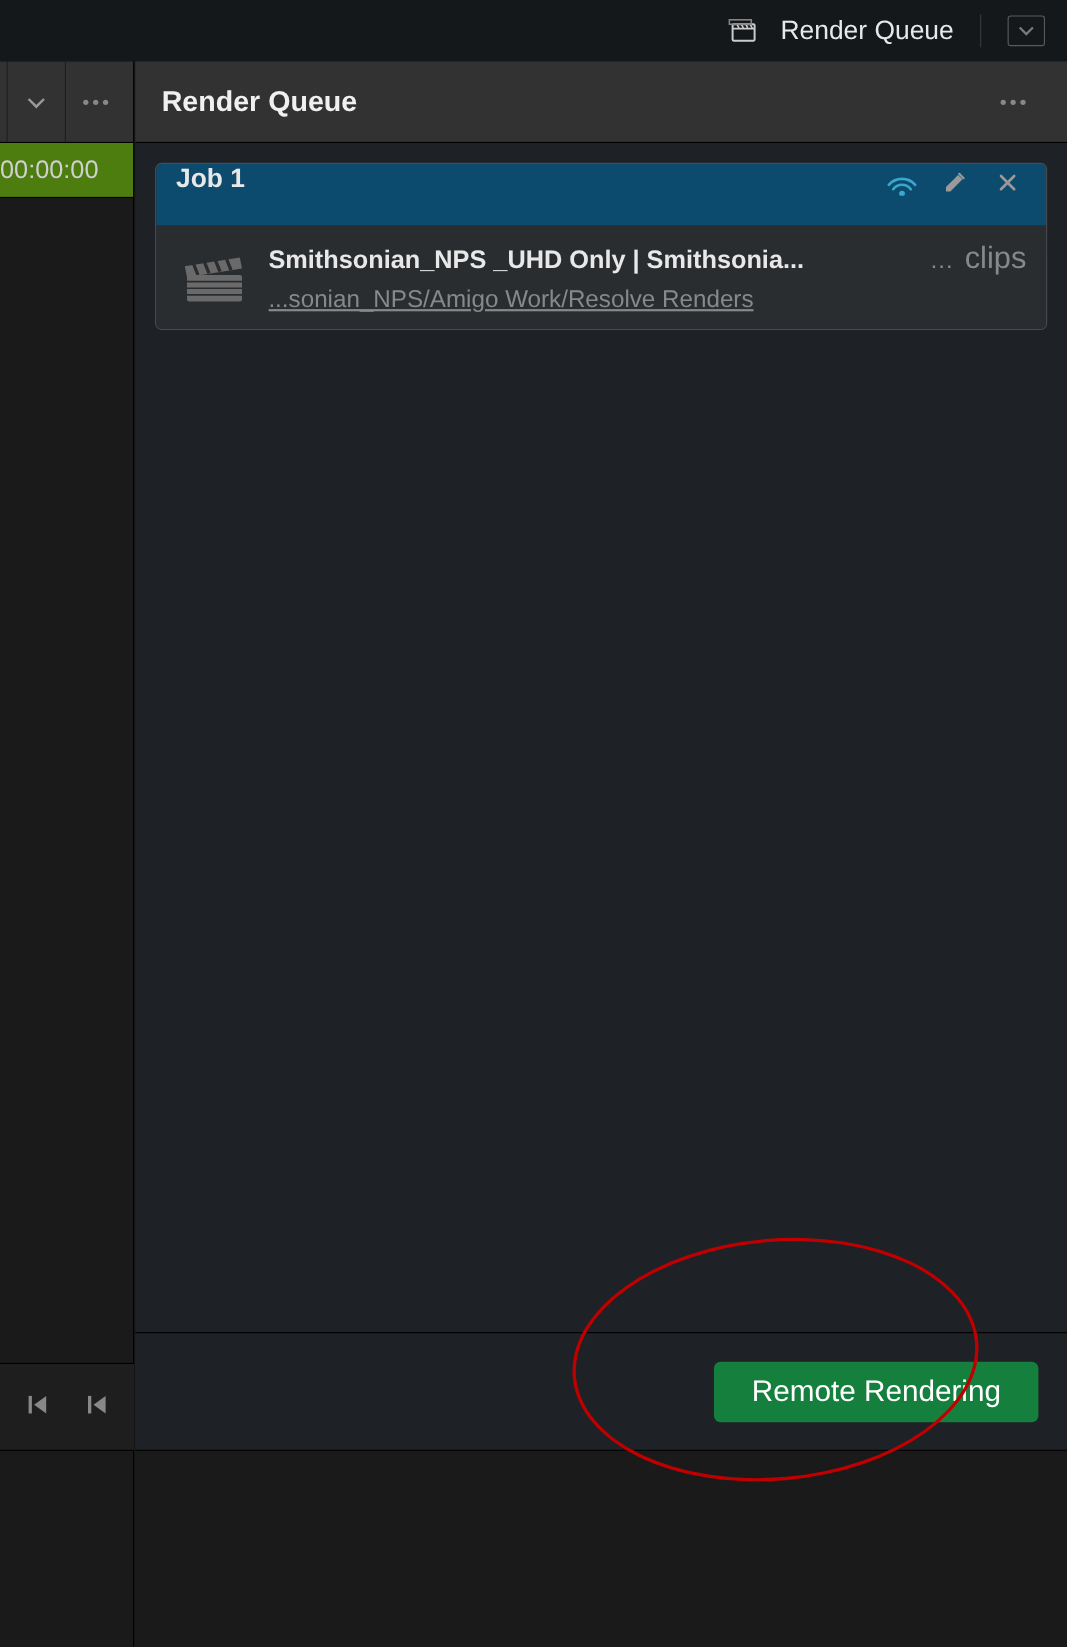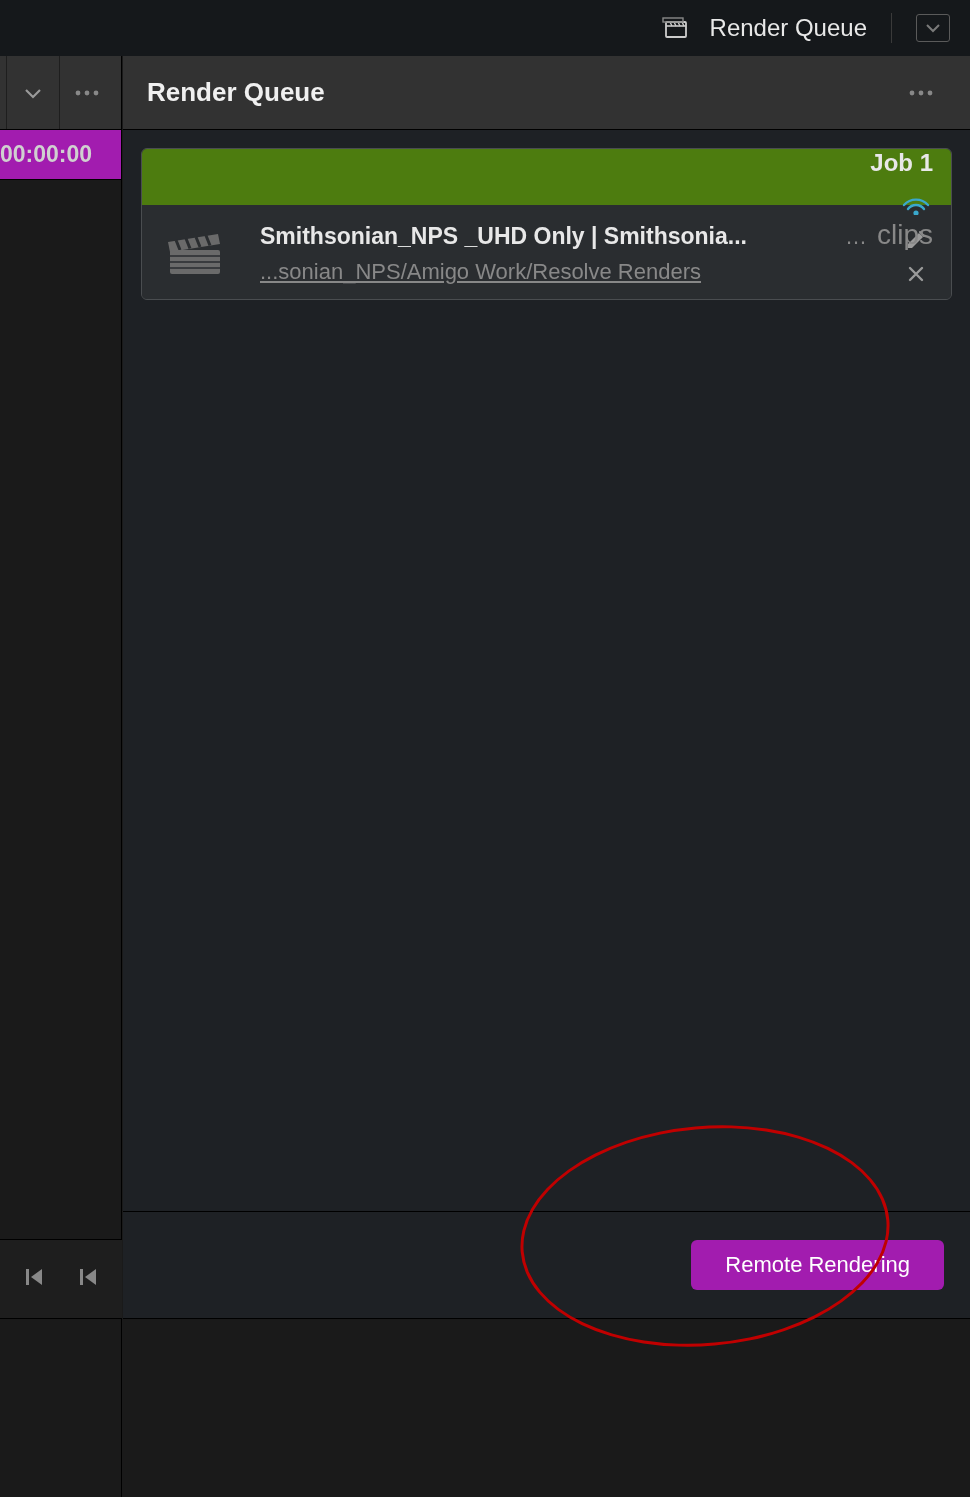--- a/index.html
+++ b/index.html
@@ -82,22 +82,21 @@
     }
     .left-header-cell.dots {
       width: 60px;
     }
     .timecode-row {
       height: 50px;
       display: flex;
       align-items: center;
       padding-left: 0;
       border-bottom: 1px solid #000;
-      background: #a21caf;
-      font-weight: bold;
+      background: #4d7c0f;
     }
     .timecode-text {
       font-size: 23px;
       color: #d0d0d0;
       font-variant-numeric: tabular-nums;
     }
     .left-bottom-bar {
       position: absolute;
       bottom: 178px;
       left: 0;
@@ -145,46 +144,45 @@
       overflow: hidden;
     }
     .job-card {
       border: 1.5px solid #4a4d50;
       border-radius: 6px;
       background: #2a2d30;
       overflow: hidden;
     }
     .job-header {
       height: 56px;
-      background: #4d7c0f;
-      display: flex;
-      align-items: flex-end;
+      background: #0c4a6e;
+      display: flex;
+      align-items: flex-start;
       padding: 0 18px;
       gap: 14px;
-      flex-direction: column;
     }
     .job-title {
       font-size: 24px;
       font-weight: 600;
       color: #e8e8e8;
       flex: 1;
     }
     .job-icon-btn {
       display: flex;
       align-items: center;
       justify-content: center;
       width: 34px;
       height: 34px;
       cursor: pointer;
     }
     .job-body {
       display: flex;
       align-items: center;
       padding: 14px 18px;
-      gap: 32px;
+      gap: 16px;
       background: #2a2d30;
     }
     .clapper-thumb {
       width: 68px;
       height: 56px;
       display: flex;
       align-items: center;
       justify-content: center;
       flex-shrink: 0;
     }
@@ -236,23 +234,23 @@
       height: 108px;
       background: #1e2125;
       border-top: 1px solid #000;
       border-bottom: 1px solid #000;
       display: flex;
       align-items: center;
       justify-content: flex-end;
       padding-right: 26px;
     }
     .render-button {
-      background: #a21caf;
+      background: #15803d;
       color: #fff;
-      font-size: 22px;
+      font-size: 27px;
       font-weight: 500;
       border: none;
       border-radius: 6px;
       padding: 12px 34px;
       cursor: pointer;
     }
     .annotation-ellipse {
       position: absolute;
       pointer-events: none;
       border: 3px solid #c00000;

